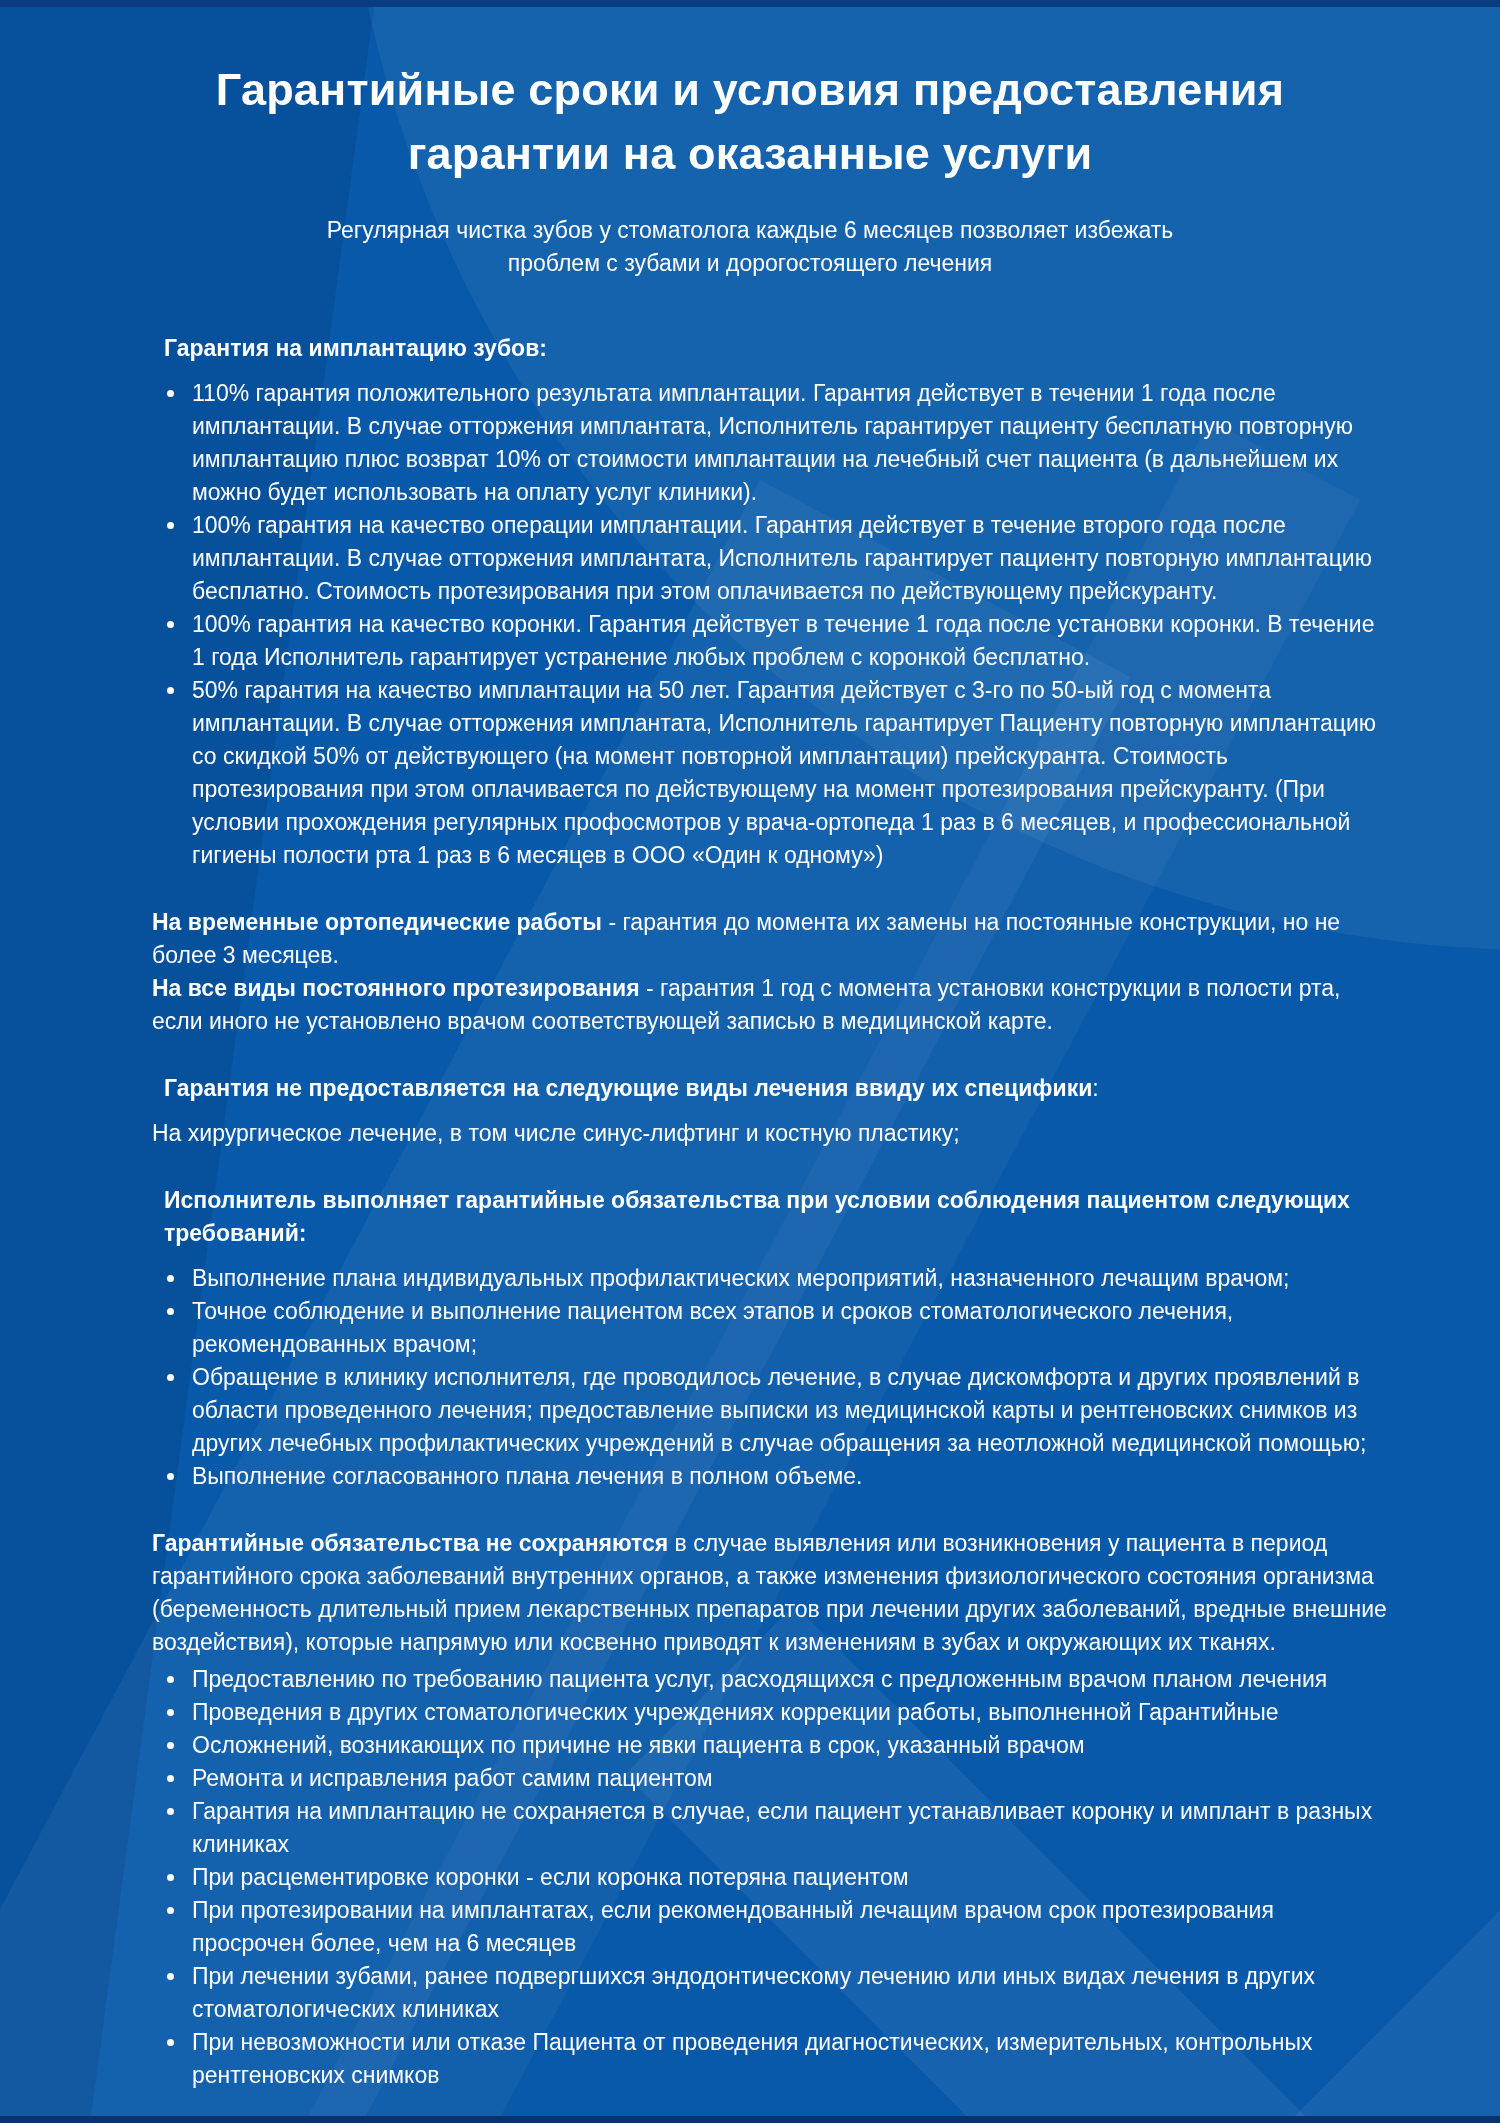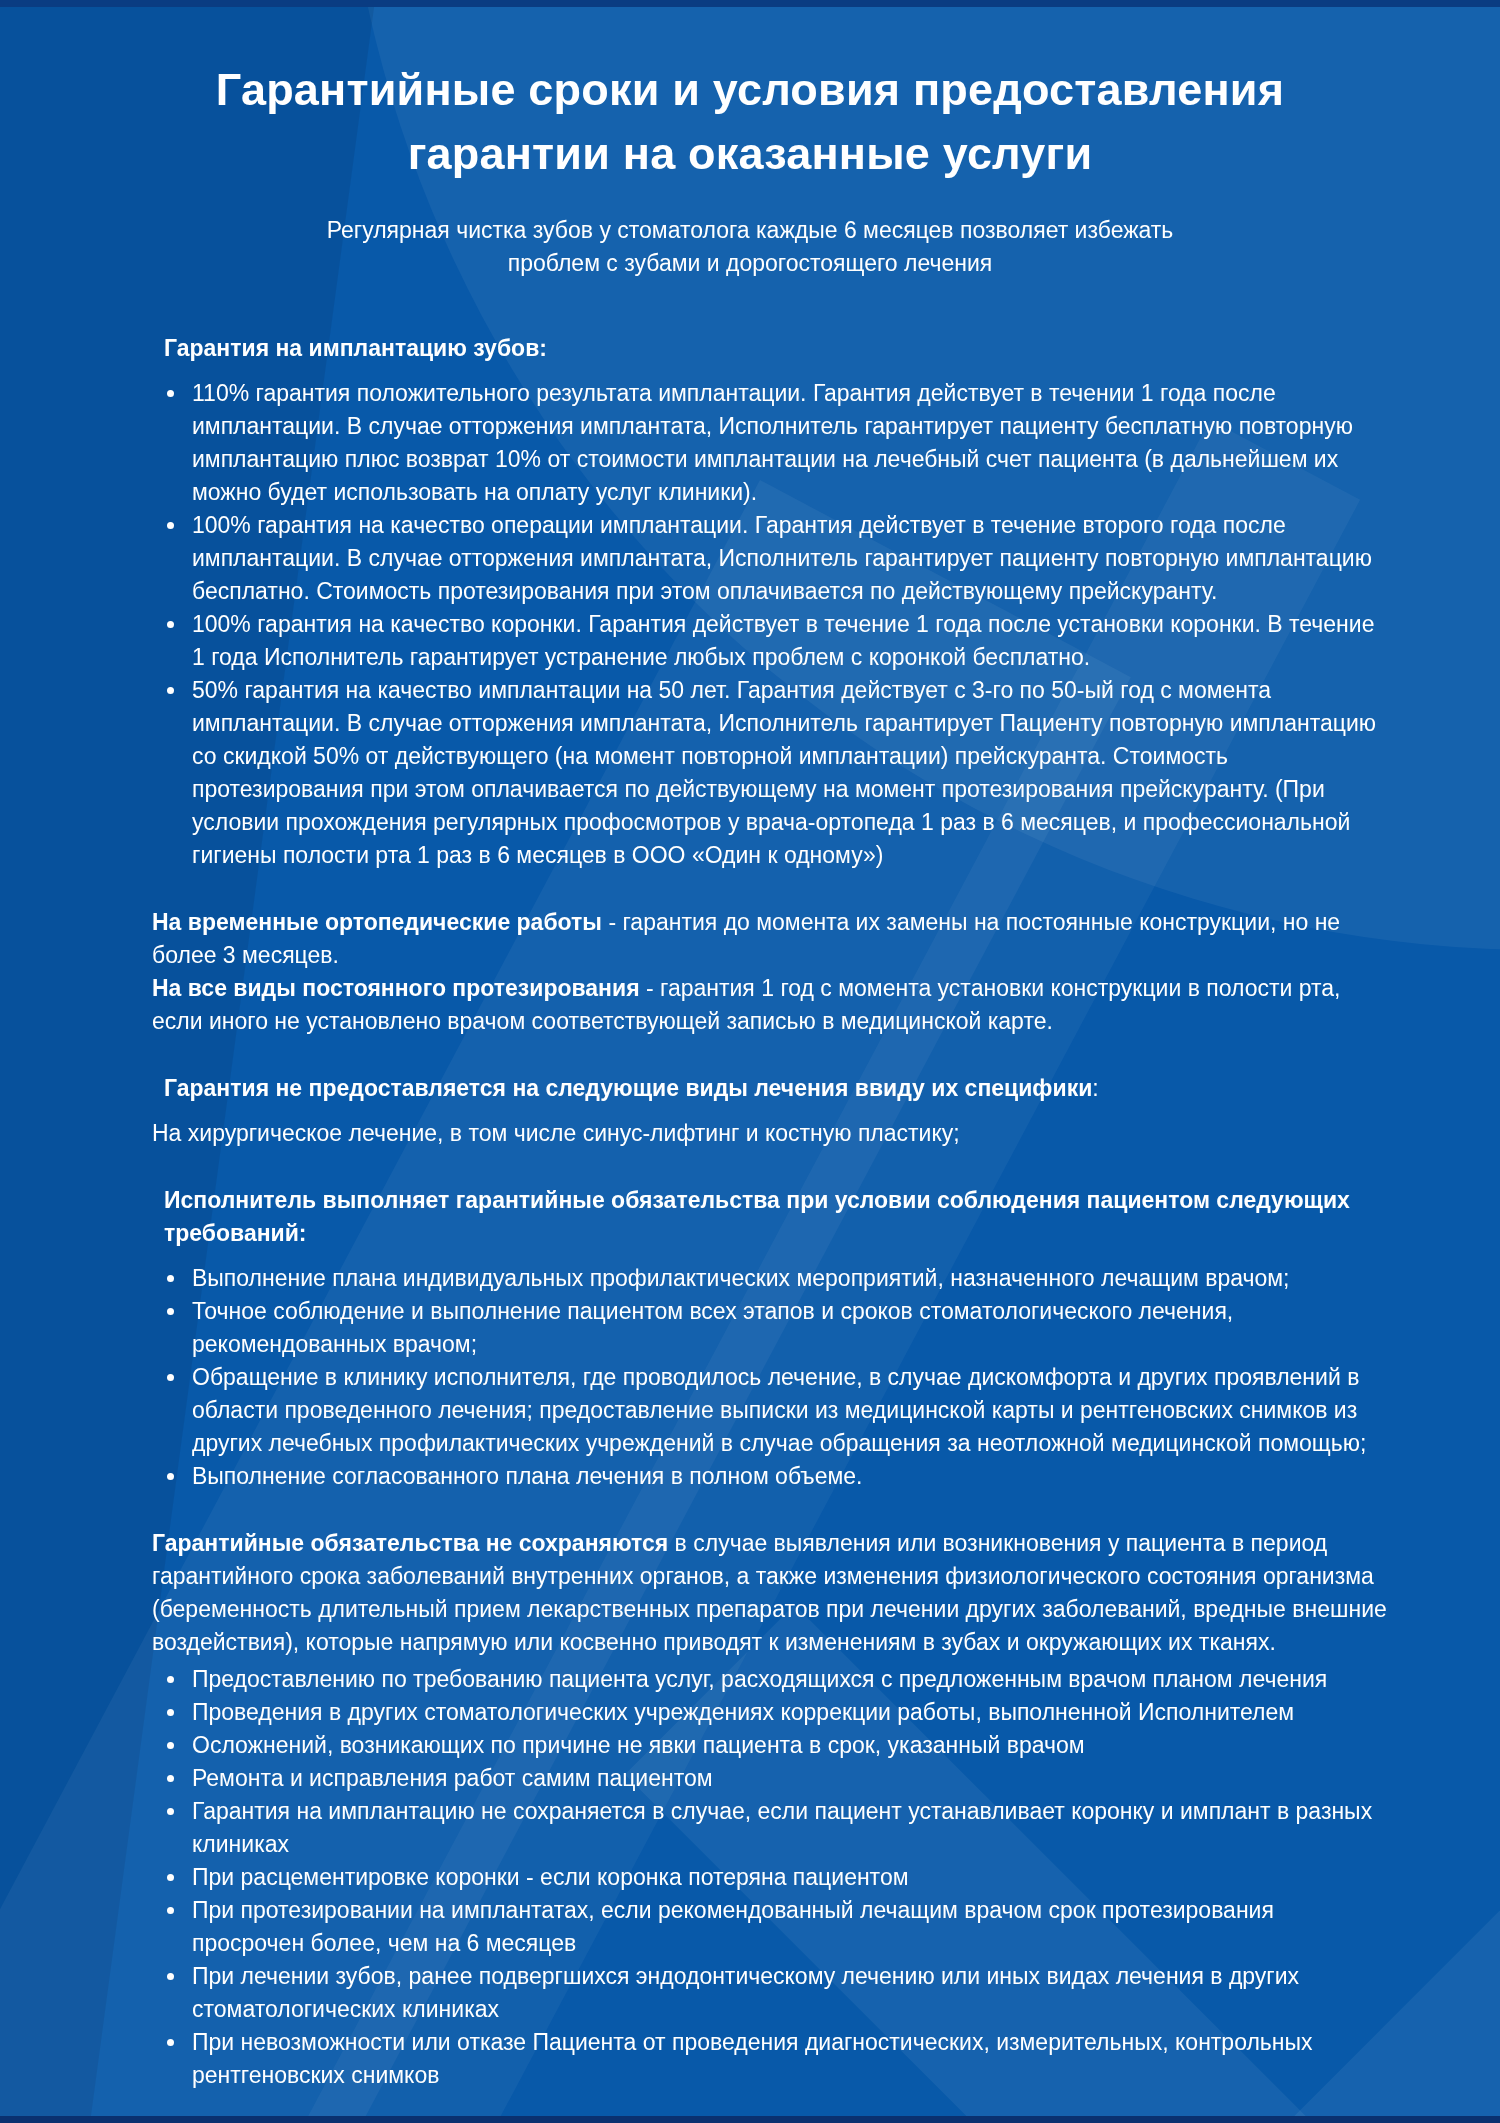--- a/index.html
+++ b/index.html
@@ -125,23 +125,23 @@
         <li>Выполнение плана индивидуальных профилактических мероприятий, назначенного лечащим врачом;</li>
         <li>Точное соблюдение и выполнение пациентом всех этапов и сроков стоматологического лечения, рекомендованных врачом;</li>
         <li>Обращение в клинику исполнителя, где проводилось лечение, в случае дискомфорта и других проявлений в области проведенного лечения; предоставление выписки из медицинской карты и рентгеновских снимков из других лечебных профилактических учреждений в случае обращения за неотложной медицинской помощью;</li>
         <li>Выполнение согласованного плана лечения в полном объеме.</li>
       </ul>
 
     <p class="para mt"><strong>Гарантийные обязательства не сохраняются</strong><span> в случае выявления или возникновения у пациента в период гарантийного срока заболеваний внутренних органов, а также изменения физиологического состояния организма (беременность длительный прием лекарственных препаратов при лечении других заболеваний, вредные внешние воздействия), которые напрямую или косвенно приводят к изменениям в зубах и окружающих их тканях.</span></p>
 
     <ul class="bullets">
         <li>Предоставлению по требованию пациента услуг, расходящихся с предложенным врачом планом лечения</li>
-        <li>Проведения в других стоматологических учреждениях коррекции работы, выполненной Исполнителем</li>
+        <li>Проведения в других стоматологических учреждениях коррекции работы, выполненной Гарантийные</li>
         <li>Осложнений, возникающих по причине не явки пациента в срок, указанный врачом</li>
         <li>Ремонта и исправления работ самим пациентом</li>
         <li>Гарантия на имплантацию не сохраняется в случае, если пациент устанавливает коронку и имплант в разных клиниках</li>
         <li>При расцементировке коронки - если коронка потеряна пациентом</li>
         <li>При протезировании на имплантатах, если рекомендованный лечащим врачом срок протезирования просрочен более, чем на 6 месяцев</li>
-        <li>При лечении зубов, ранее подвергшихся эндодонтическому лечению или иных видах лечения в других стоматологических клиниках</li>
+        <li>При лечении зубами, ранее подвергшихся эндодонтическому лечению или иных видах лечения в других стоматологических клиниках</li>
         <li>При невозможности или отказе Пациента от проведения диагностических, измерительных, контрольных рентгеновских снимков</li>
       </ul>
   </div>
 </div>
 
 </body></html>

